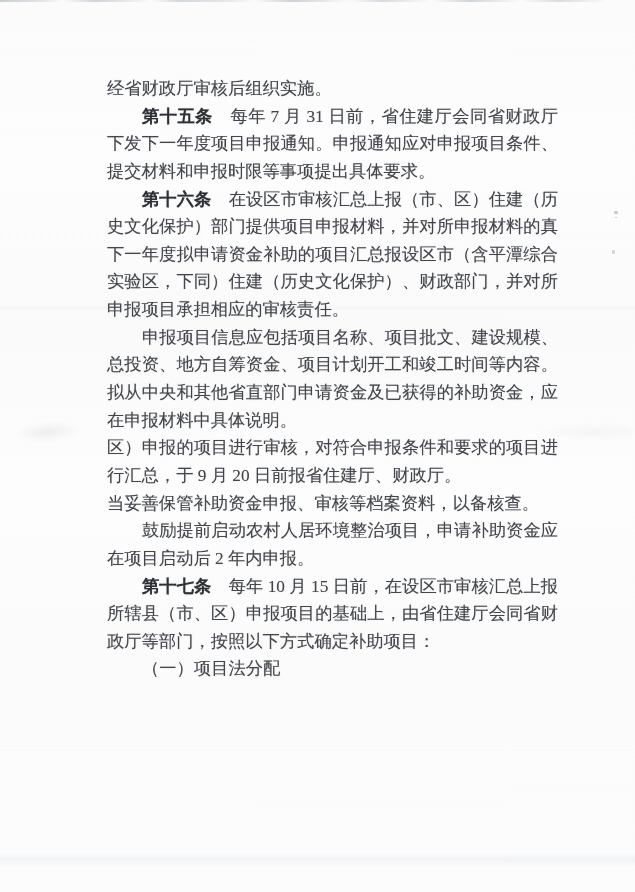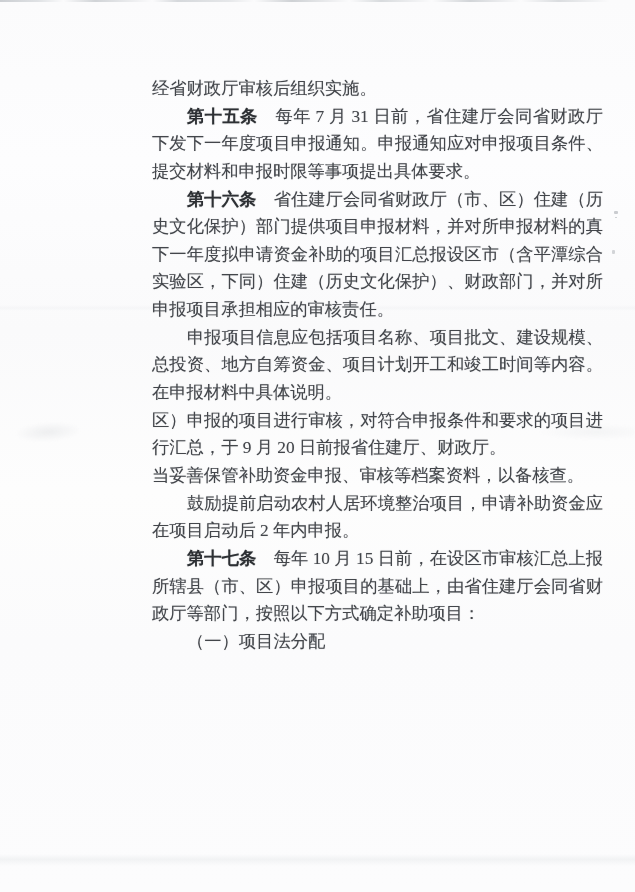--- a/index.html
+++ b/index.html
@@ -33,21 +33,20 @@
       #c0c5c9 60%, rgba(192,197,201,0) 68%,
       #b6bbc0 74%, rgba(214,217,220,0) 82%,
       #c4c8cc 88%, rgba(196,200,204,0) 96%);
     opacity: .6;
   }
   
   .textblock {
     position: absolute;
     left: 107px; top: 75px;
     width: 451px;
-    margin-left: 45px;
   }
   .line {
     height: 27.65px;
     line-height: 27.65px;
     font-size: 17.3px;
     color: var(--ink);
     text-shadow: 0 0 1px rgba(70, 73, 78, 0.35);
     white-space: nowrap;
     overflow: visible;
   }
@@ -105,36 +104,37 @@
   <div class="textblock">
 
       <div class="line"><span class="article-no"></span><span class="line-text">经省财政厅审核后组织实施。</span></div>
 
       <div class="line indent fill"><span class="article-no">第十五条</span><span class="line-text">　每年 7 月 31 日前，省住建厅会同省财政厅</span></div>
 
       <div class="line fill"><span class="article-no"></span><span class="line-text">下发下一年度项目申报通知。申报通知应对申报项目条件、</span></div>
 
       <div class="line"><span class="article-no"></span><span class="line-text">提交材料和申报时限等事项提出具体要求。</span></div>
 
-      <div class="line indent fill"><span class="article-no">第十六条</span><span class="line-text">　省住建厅会同省财政厅（市、区）住建（历</span></div>
+      <div class="line indent fill"><span class="article-no">第十六条</span><span class="line-text">　在设区市审核汇总上报（市、区）住建（历</span></div>
 
       <div class="line fill"><span class="article-no"></span><span class="line-text">史文化保护）部门提供项目申报材料，并对所申报材料的真</span></div>
 
 
 
       <div class="line fill"><span class="article-no"></span><span class="line-text">下一年度拟申请资金补助的项目汇总报设区市（含平潭综合</span></div>
 
       <div class="line fill"><span class="article-no"></span><span class="line-text">实验区，下同）住建（历史文化保护）、财政部门，并对所</span></div>
 
       <div class="line"><span class="article-no"></span><span class="line-text">申报项目承担相应的审核责任。</span></div>
 
       <div class="line indent fill"><span class="article-no"></span><span class="line-text">申报项目信息应包括项目名称、项目批文、建设规模、</span></div>
 
       <div class="line fill"><span class="article-no"></span><span class="line-text">总投资、地方自筹资金、项目计划开工和竣工时间等内容。</span></div>
 
+      <div class="line fill"><span class="article-no"></span><span class="line-text">拟从中央和其他省直部门申请资金及已获得的补助资金，应</span></div>
 
       <div class="line"><span class="article-no"></span><span class="line-text">在申报材料中具体说明。</span></div>
 
 
       <div class="line fill"><span class="article-no"></span><span class="line-text">区）申报的项目进行审核，对符合申报条件和要求的项目进</span></div>
 
       <div class="line"><span class="article-no"></span><span class="line-text">行汇总，于 9 月 20 日前报省住建厅、财政厅。</span></div>
 
 
       <div class="line"><span class="article-no"></span><span class="line-text">当妥善保管补助资金申报、审核等档案资料，以备核查。</span></div>

